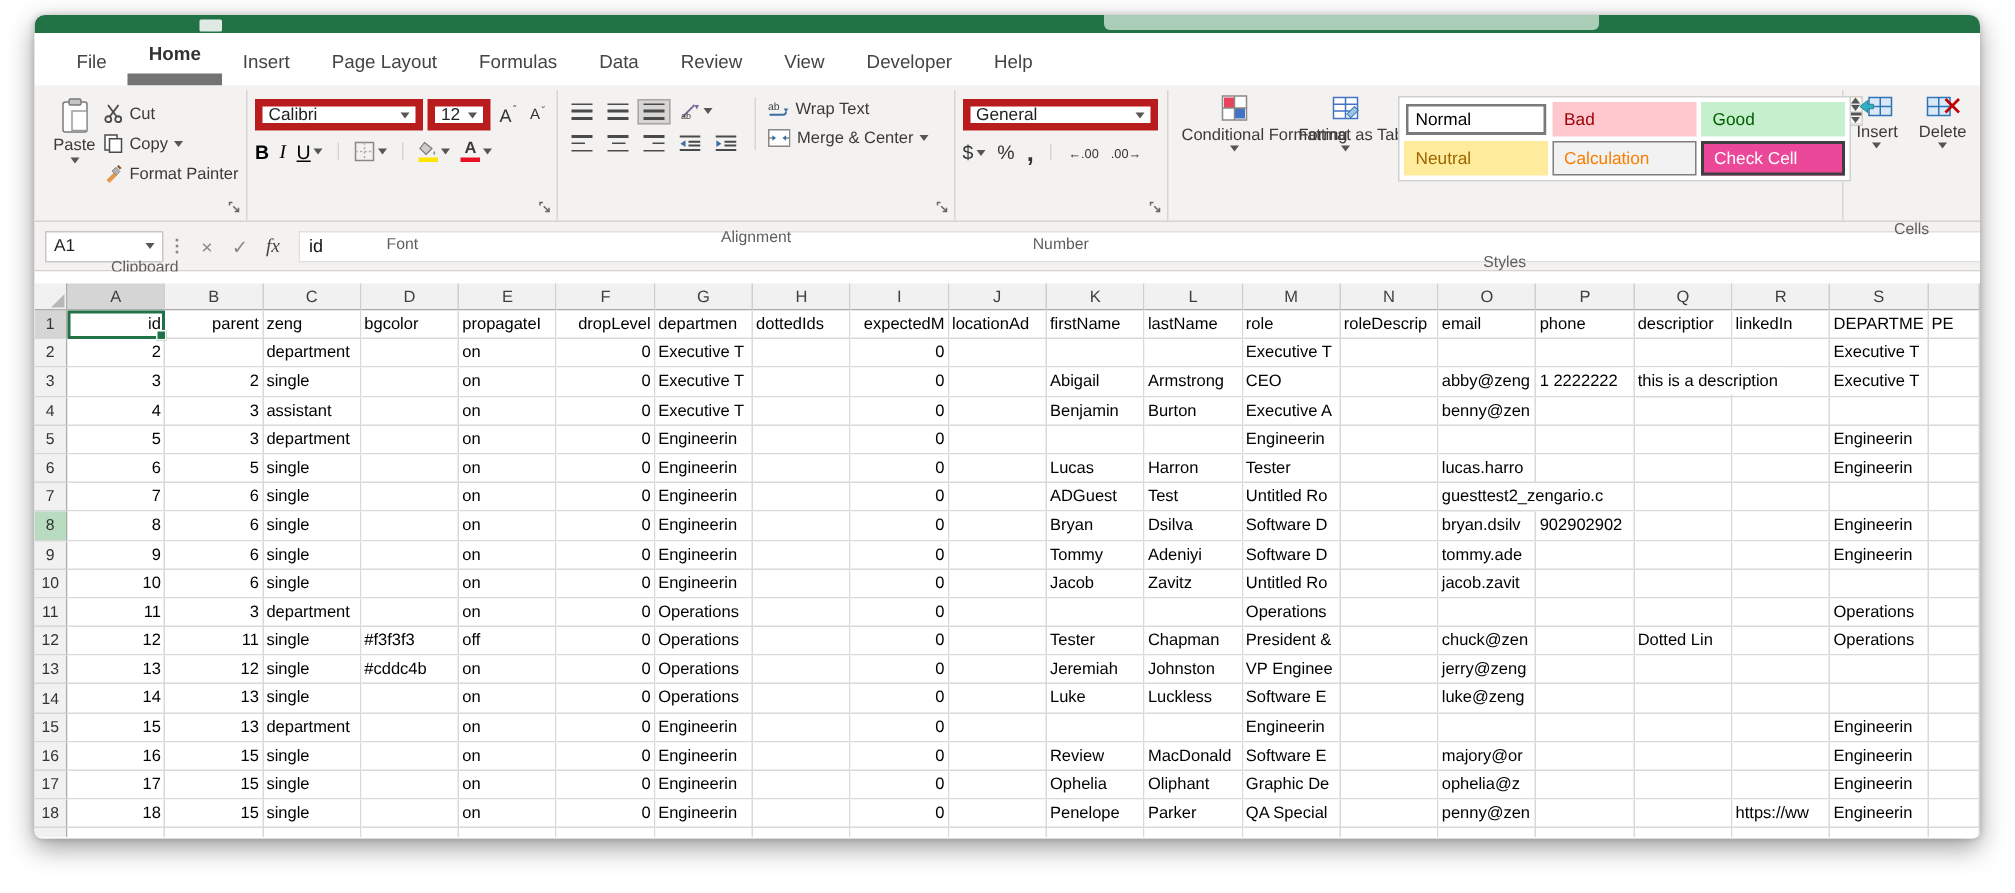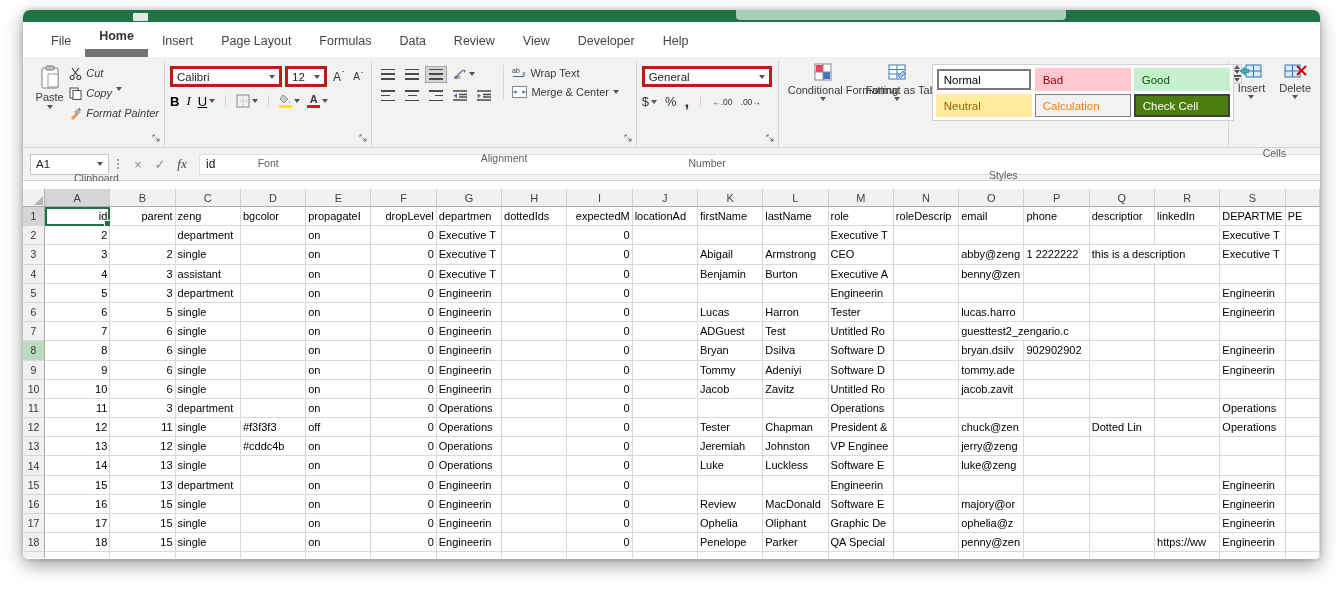--- a/index.html
+++ b/index.html
@@ -35,26 +35,26 @@
   .crt { width:0; height:0; border-left:3px solid transparent; border-right:3px solid transparent;
          border-top:4px solid #555; display:inline-block; }
   .crt-up { width:0; height:0; border-left:3px solid transparent; border-right:3px solid transparent;
          border-bottom:4px solid #555; display:inline-block; }
   .btn-label { font-size:11px; color:#3b3a39; white-space:nowrap; }
   .vsep { width:1px; background:#d8d6d4; align-self:stretch; margin:2px 3px; }
 
   
   .paste-big { width:44px; display:flex; flex-direction:column; align-items:center; gap:2px; padding-top:4px; }
   .clip-list { display:flex; flex-direction:column; gap:3px; padding:6px 0 0 4px; }
-  .mini-btn { display:flex; gap:4px; height:17px;font-style:italic; }
+  .mini-btn { display:flex; align-items:center; gap:4px; height:17px; }
 
   
   .stack { display:flex; flex-direction:column; }
   .row { display:flex; align-items:center; }
-  .combo { height:21px; background:#fff; border:3px solid #b91c1c; font-size:11.5px; color:#222;
+  .combo { height:21px; background:#fff; border:5px solid #b91c1c; font-size:11.5px; color:#222;
            display:flex; align-items:center; justify-content:space-between; padding:0 4px; }
   .abtn { font-size:12px; color:#333; padding:0 3px; display:flex; align-items:flex-start; gap:1px; }
   .abtn sup { font-size:7px; }
   .glyph-b { font-weight:bold; font-size:13px; }
   .glyph-i { font-style:italic; font-size:13px; font-family:"Liberation Serif", serif; }
   .glyph-u { font-size:13px; text-decoration:underline; }
   .colorbar { display:inline-block; width:13px; height:3px; margin-top:1px; }
 
   
   .bars { width:14px; height:11px; display:flex; flex-direction:column; justify-content:space-between; }
@@ -440,21 +440,21 @@
           </span>
           <span class="btn-label" style="width:62px">Format as Table</span>
           <span class="crt"></span>
         </div>
         <div class="gallery" id="styles-gallery">
             <div class="style-cell style-sel" style="background: rgb(255, 255, 255); color: rgb(0, 0, 0);">Normal</div>
             <div class="style-cell" style="background: rgb(255, 199, 206); color: rgb(156, 0, 6);">Bad</div>
             <div class="style-cell" style="background: rgb(198, 239, 206); color: rgb(0, 97, 0);">Good</div>
             <div class="style-cell" style="background: rgb(255, 235, 156); color: rgb(156, 101, 0);">Neutral</div>
             <div class="style-cell" style="background: rgb(242, 242, 242); color: rgb(250, 125, 0); border: 1px solid rgb(127, 127, 127);">Calculation</div>
-            <div class="style-cell" style="background: #4d7c0f; color: rgb(255, 255, 255); border: 2px solid rgb(63, 63, 63); text-align: center;">Check Cell</div>
+            <div class="style-cell" style="background: #ec4899; color: rgb(255, 255, 255); border: 2px solid rgb(63, 63, 63); text-align: center;">Check Cell</div>
           </div>
         <div class="gal-scroll">
           <div>
               <span class="crt-up"></span>
             </div>
           <div>
               <span class="crt"></span>
             </div>
           <div>
               <span class="gal-more-bar"></span>

